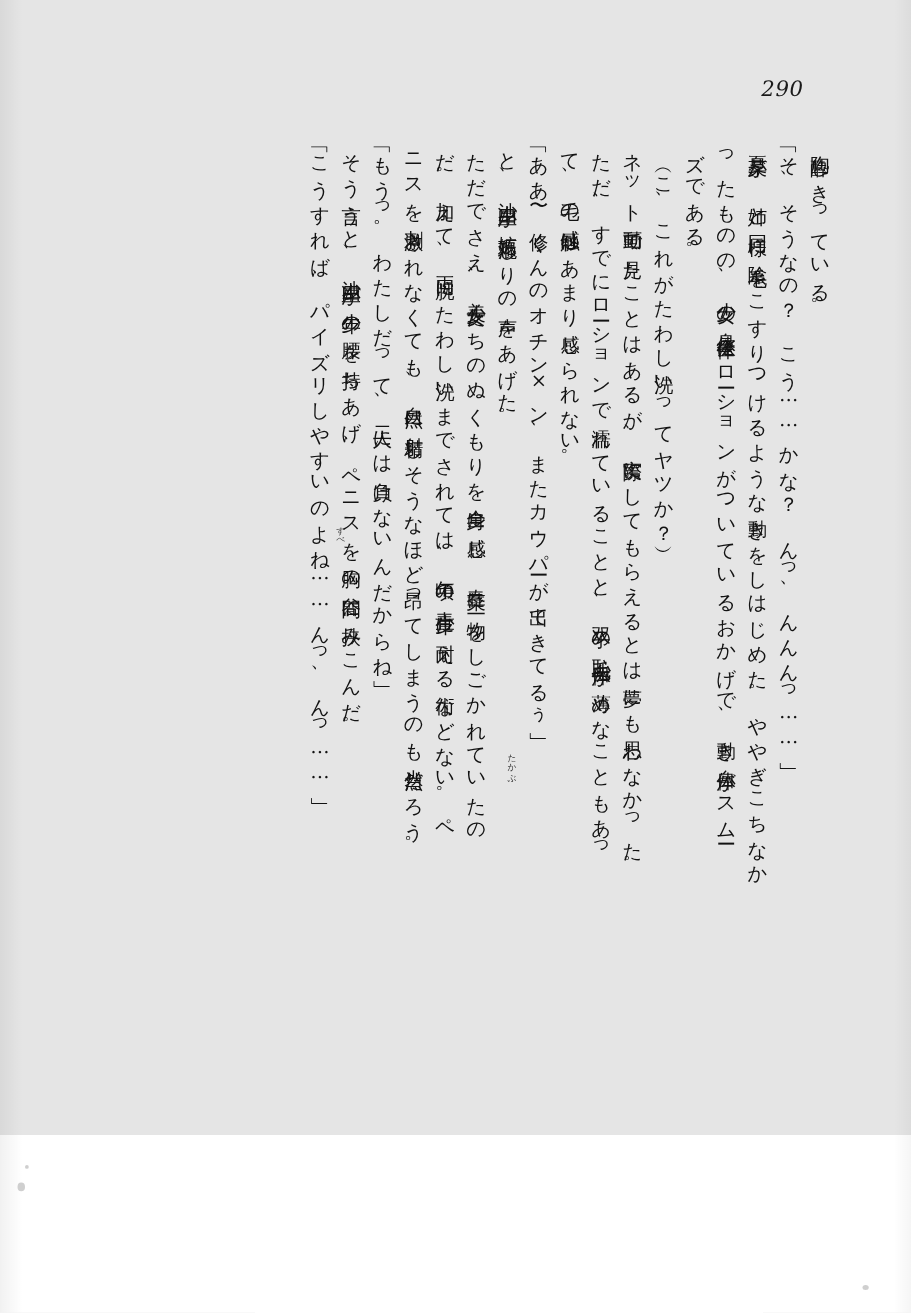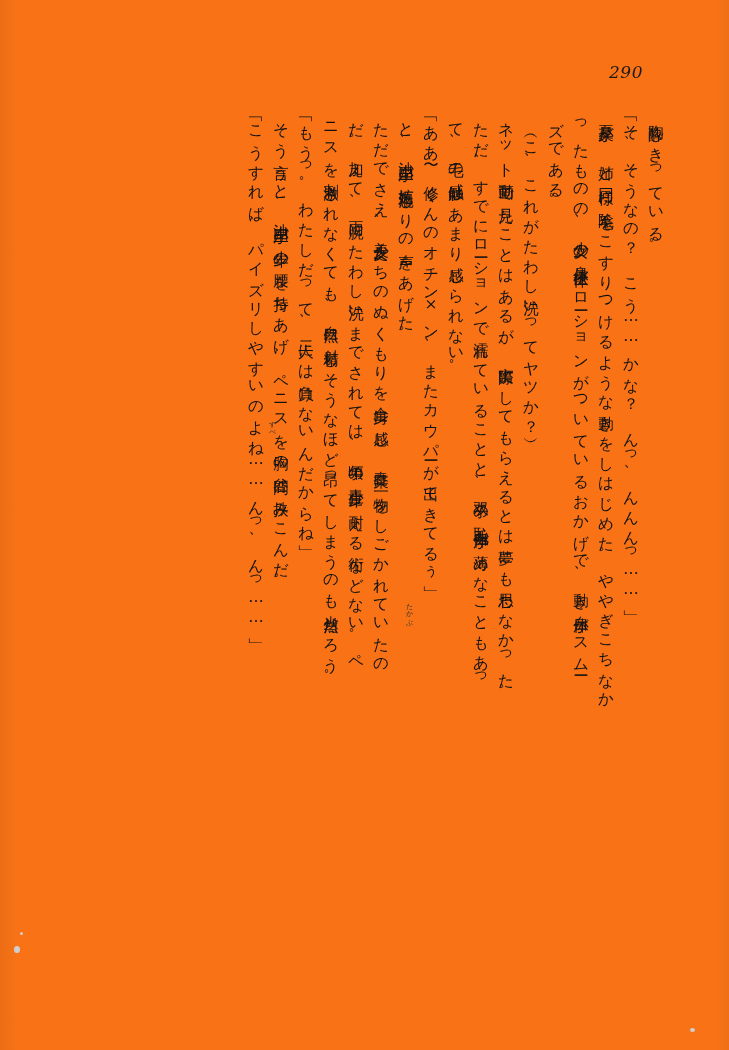--- a/index.html
+++ b/index.html
@@ -10,22 +10,22 @@
   body {
     width: 729px;
     height: 1050px;
     overflow: hidden;
     font-family: "DejaVu Serif", "Liberation Serif", serif;
     color: #111111;
   }
   .page {
     position: relative;
     width: 729px;
-    height: 1050px;
-    background: #f97316;
+    height: 908px;
+    background: #e5e5e5;
   }
   
   .page::before {
     content: "";
     position: absolute;
     left: 0; top: 0;
     width: 18px; height: 1050px;
     background: linear-gradient(to right, rgba(0,0,0,0.055), rgba(0,0,0,0));
     pointer-events: none;
   }

